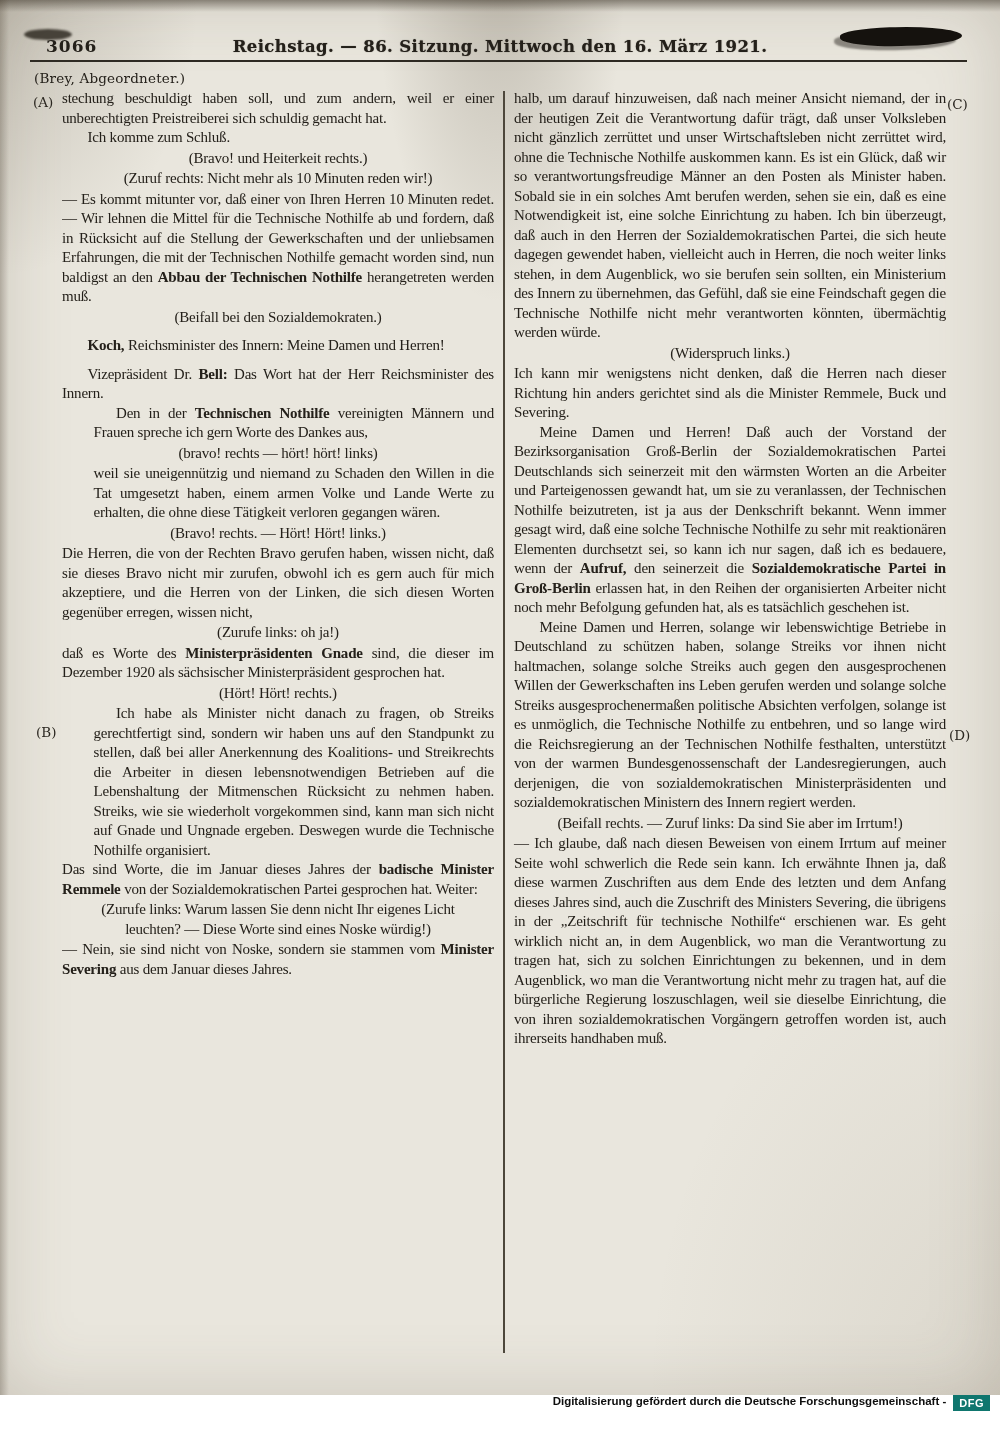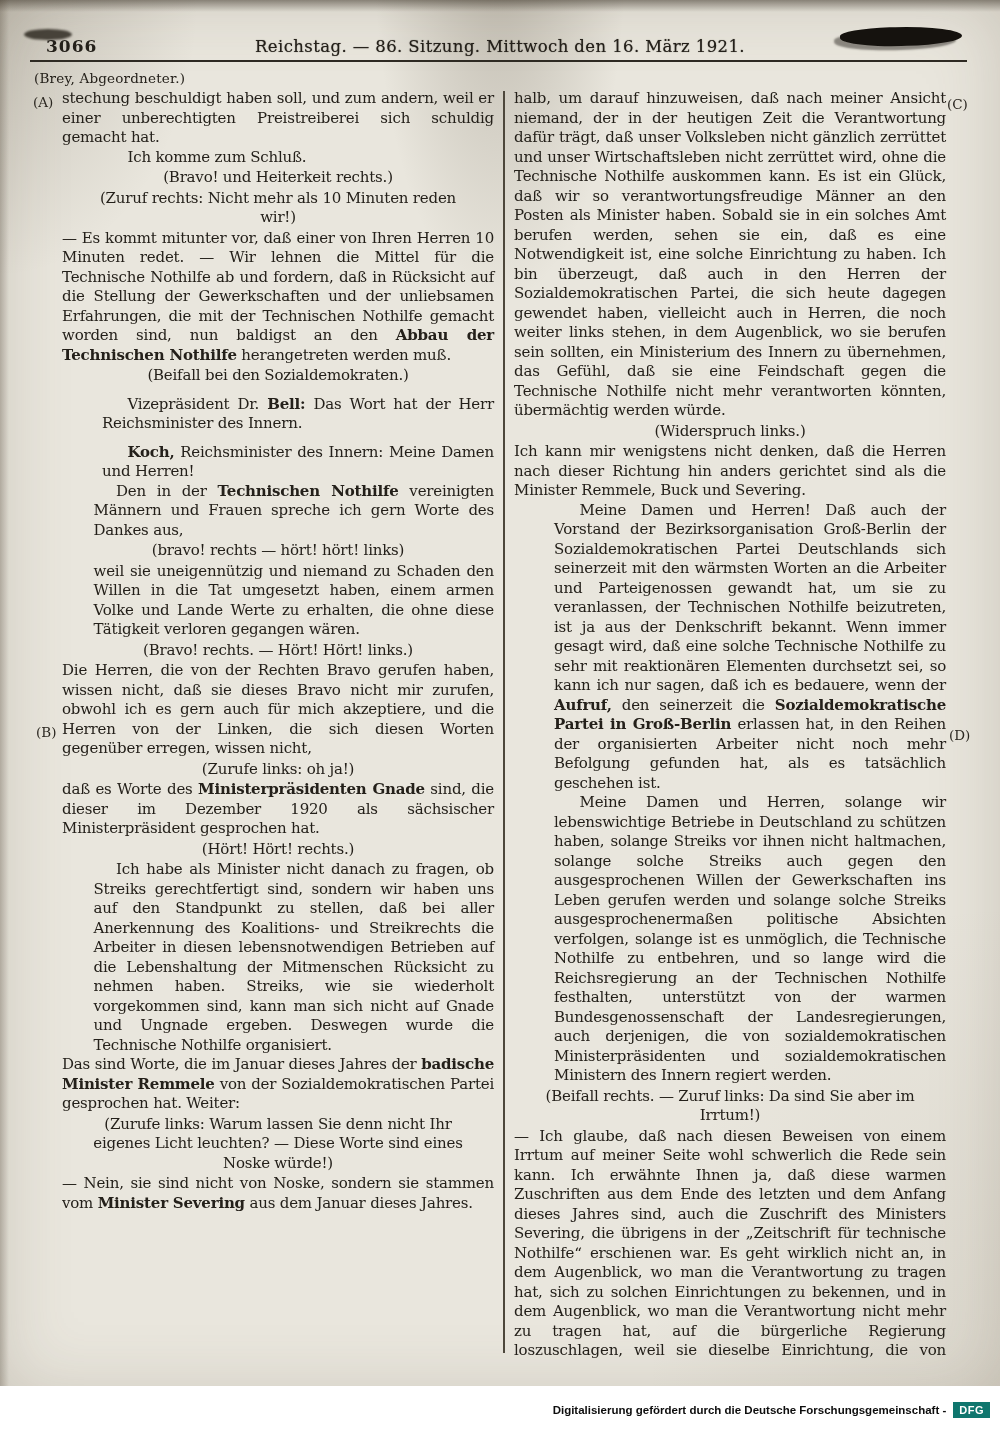--- a/index.html
+++ b/index.html
@@ -28,48 +28,48 @@
     background:linear-gradient(90deg, rgba(70,60,45,.28), rgba(0,0,0,0));}
   .blob-tr{position:absolute;top:27px;right:38px;width:122px;height:19px;
     background:#15120e;border-radius:45% 60% 50% 55%;transform:rotate(-1.5deg);
     box-shadow:-6px 4px 2px rgba(25,21,16,.45);}
   .blob-tl{position:absolute;top:29px;left:24px;width:48px;height:11px;
     background:rgba(42,36,28,.82);border-radius:50%;filter:blur(1px);}
 
   .hdr{position:relative;height:64px;}
   .page-num{position:absolute;left:46px;top:36px;font-weight:bold;font-size:17px;letter-spacing:1px;}
   .hdr-title{position:absolute;left:0;right:0;top:37px;text-align:center;
-    font-weight:normal;font-size:16.5px;letter-spacing:.4px;
+    font-weight:bold;font-size:16.5px;letter-spacing:.4px;
     text-shadow:0 0 1px rgba(30,25,18,.6);}
   .hdr-rule{position:absolute;left:30px;right:33px;top:60px;border-top:2.5px solid #2e2a23;}
 
   .speaker-note{margin:6px 0 0 34px;font-size:13.5px;letter-spacing:.2px;}
 
   .cols{display:flex;margin:3px 52px 0 62px;height:1272px;overflow:hidden;}
   .col{width:432px;flex:none;font-size:15px;line-height:19.5px;
     letter-spacing:-0.2px;text-align:justify;}
   .col-divider{width:2px;flex:none;background:#4d473b;margin:2px 9px 0 9px;height:1262px;}
 
-  .col p{margin:0;}
+  .col p{margin:0;font-family:Liberation Serif, serif;}
   p.cont{text-indent:0;}
-  p.ind{text-indent:1.7em;margin-left:40px;}
+  p.ind{text-indent:1.7em;}
   p.stage{text-align:center;text-indent:0;margin:1px 0;padding:0 1.6em;}
   p.quote{margin-left:2.1em;text-indent:1.5em;}
   p.cont2{text-indent:0;}
   p.sp{margin-top:9px;}
   .bf{font-weight:bold;}
 
   .mletter{position:absolute;font-size:13.5px;color:#2a2620;}
   .ml-a{left:33px;top:94px;}
   .ml-b{left:36px;top:724px;}
   .ml-c{left:947px;top:96px;}
   .ml-d{left:949px;top:727px;}
 
-  .footer{position:absolute;left:0;right:0;bottom:0;height:48px;background:#ffffff;
-    display:flex;align-items:center;justify-content:flex-end;gap:7px;
+  .footer{position:absolute;left:0;right:0;bottom:0;height:39px;background:#ffffff;
+    display:flex;align-items:flex-start;justify-content:flex-end;gap:7px;
     padding-right:10px;box-sizing:border-box;
     font-family:"Liberation Sans","DejaVu Sans",sans-serif;}
   .credit{font-size:11.5px;font-weight:bold;color:#0d0d0d;}
   .dfg-box{background:#0f766e;color:#ffffff;font-weight:bold;font-size:11px;
     padding:2px 6px;letter-spacing:.5px;}
 </style>
 </head>
 <body>
 
 <div class="page">
@@ -92,33 +92,33 @@
   <span class="mletter ml-d">(D)</span>
 
   <div class="cols">
     <div class="col" id="col-left">
         <p class="cont"><span>stechung beschuldigt haben soll, und zum andern, weil er einer unberechtigten Preistreiberei sich schuldig gemacht hat.</span></p>
         <p class="ind"><span>Ich komme zum Schluß.</span></p>
         <p class="stage"><span>(Bravo! und Heiterkeit rechts.)</span></p>
         <p class="stage"><span>(Zuruf rechts: Nicht mehr als 10 Minuten reden wir!)</span></p>
         <p class="cont"><span>— Es kommt mitunter vor, daß einer von Ihren Herren 10 Minuten redet. — Wir lehnen die Mittel für die Technische Nothilfe ab und fordern, daß in Rücksicht auf die Stellung der Gewerkschaften und der unliebsamen Erfahrungen, die mit der Technischen Nothilfe gemacht worden sind, nun baldigst an den </span><span class="bf">Abbau der Technischen Nothilfe</span><span> herangetreten werden muß.</span></p>
         <p class="stage"><span>(Beifall bei den Sozialdemokraten.)</span></p>
+        <p class="ind sp"><span class="bf">Koch,</span><span> Reichsminister des Innern: Meine Damen und Herren!</span></p>
         <p class="ind sp"><span>Vizepräsident Dr. </span><span class="bf">Bell:</span><span> Das Wort hat der Herr Reichsminister des Innern.</span></p>
-        <p class="ind sp"><span class="bf">Koch,</span><span> Reichsminister des Innern: Meine Damen und Herren!</span></p>
         <p class="quote"><span>Den in der </span><span class="bf">Technischen Nothilfe</span><span> vereinigten Männern und Frauen spreche ich gern Worte des Dankes aus,</span></p>
         <p class="stage"><span>(bravo! rechts — hört! hört! links)</span></p>
         <p class="quote cont2"><span>weil sie uneigennützig und niemand zu Schaden den Willen in die Tat umgesetzt haben, einem armen Volke und Lande Werte zu erhalten, die ohne diese Tätigkeit verloren gegangen wären.</span></p>
         <p class="stage"><span>(Bravo! rechts. — Hört! Hört! links.)</span></p>
         <p class="cont"><span>Die Herren, die von der Rechten Bravo gerufen haben, wissen nicht, daß sie dieses Bravo nicht mir zurufen, obwohl ich es gern auch für mich akzeptiere, und die Herren von der Linken, die sich diesen Worten gegenüber erregen, wissen nicht,</span></p>
         <p class="stage"><span>(Zurufe links: oh ja!)</span></p>
         <p class="cont"><span>daß es Worte des </span><span class="bf">Ministerpräsidenten Gnade</span><span> sind, die dieser im Dezember 1920 als sächsischer Ministerpräsident gesprochen hat.</span></p>
         <p class="stage"><span>(Hört! Hört! rechts.)</span></p>
         <p class="quote"><span>Ich habe als Minister nicht danach zu fragen, ob Streiks gerechtfertigt sind, sondern wir haben uns auf den Standpunkt zu stellen, daß bei aller Anerkennung des Koalitions- und Streikrechts die Arbeiter in diesen lebensnotwendigen Betrieben auf die Lebenshaltung der Mitmenschen Rücksicht zu nehmen haben. Streiks, wie sie wiederholt vorgekommen sind, kann man sich nicht auf Gnade und Ungnade ergeben. Deswegen wurde die Technische Nothilfe organisiert.</span></p>
         <p class="cont"><span>Das sind Worte, die im Januar dieses Jahres der </span><span class="bf">badische Minister Remmele</span><span> von der Sozialdemokratischen Partei gesprochen hat. Weiter:</span></p>
-        <p class="stage"><span>(Zurufe links: Warum lassen Sie denn nicht Ihr eigenes Licht leuchten? — Diese Worte sind eines Noske würde!)</span></p>
+        <p class="stage"><span>(Zurufe links: Warum lassen Sie denn nicht Ihr eigenes Licht leuchten? — Diese Worte sind eines Noske würdig!)</span></p>
         <p class="cont"><span>— Nein, sie sind nicht von Noske, sondern sie stammen vom </span><span class="bf">Minister Severing</span><span> aus dem Januar dieses Jahres.</span></p>
       </div>
     <div class="col-divider"></div>
     <div class="col" id="col-right">
         <p class="cont"><span>halb, um darauf hinzuweisen, daß nach meiner Ansicht niemand, der in der heutigen Zeit die Verantwortung dafür trägt, daß unser Volksleben nicht gänzlich zerrüttet und unser Wirtschaftsleben nicht zerrüttet wird, ohne die Technische Nothilfe auskommen kann. Es ist ein Glück, daß wir so verantwortungsfreudige Männer an den Posten als Minister haben. Sobald sie in ein solches Amt berufen werden, sehen sie ein, daß es eine Notwendigkeit ist, eine solche Einrichtung zu haben. Ich bin überzeugt, daß auch in den Herren der Sozialdemokratischen Partei, die sich heute dagegen gewendet haben, vielleicht auch in Herren, die noch weiter links stehen, in dem Augenblick, wo sie berufen sein sollten, ein Ministerium des Innern zu übernehmen, das Gefühl, daß sie eine Feindschaft gegen die Technische Nothilfe nicht mehr verantworten könnten, übermächtig werden würde.</span></p>
         <p class="stage"><span>(Widerspruch links.)</span></p>
         <p class="cont"><span>Ich kann mir wenigstens nicht denken, daß die Herren nach dieser Richtung hin anders gerichtet sind als die Minister Remmele, Buck und Severing.</span></p>
         <p class="ind"><span>Meine Damen und Herren! Daß auch der Vorstand der Bezirksorganisation Groß-Berlin der Sozialdemokratischen Partei Deutschlands sich seinerzeit mit den wärmsten Worten an die Arbeiter und Parteigenossen gewandt hat, um sie zu veranlassen, der Technischen Nothilfe beizutreten, ist ja aus der Denkschrift bekannt. Wenn immer gesagt wird, daß eine solche Technische Nothilfe zu sehr mit reaktionären Elementen durchsetzt sei, so kann ich nur sagen, daß ich es bedauere, wenn der </span><span class="bf">Aufruf,</span><span> den seinerzeit die </span><span class="bf">Sozialdemokratische Partei in Groß-Berlin</span><span> erlassen hat, in den Reihen der organisierten Arbeiter nicht noch mehr Befolgung gefunden hat, als es tatsächlich geschehen ist.</span></p>
         <p class="ind"><span>Meine Damen und Herren, solange wir lebenswichtige Betriebe in Deutschland zu schützen haben, solange Streiks vor ihnen nicht haltmachen, solange solche Streiks auch gegen den ausgesprochenen Willen der Gewerkschaften ins Leben gerufen werden und solange solche Streiks ausgesprochenermaßen politische Absichten verfolgen, solange ist es unmöglich, die Technische Nothilfe zu entbehren, und so lange wird die Reichsregierung an der Technischen Nothilfe festhalten, unterstützt von der warmen Bundesgenossenschaft der Landesregierungen, auch derjenigen, die von sozialdemokratischen Ministerpräsidenten und sozialdemokratischen Ministern des Innern regiert werden.</span></p>
         <p class="stage"><span>(Beifall rechts. — Zuruf links: Da sind Sie aber im Irrtum!)</span></p>

